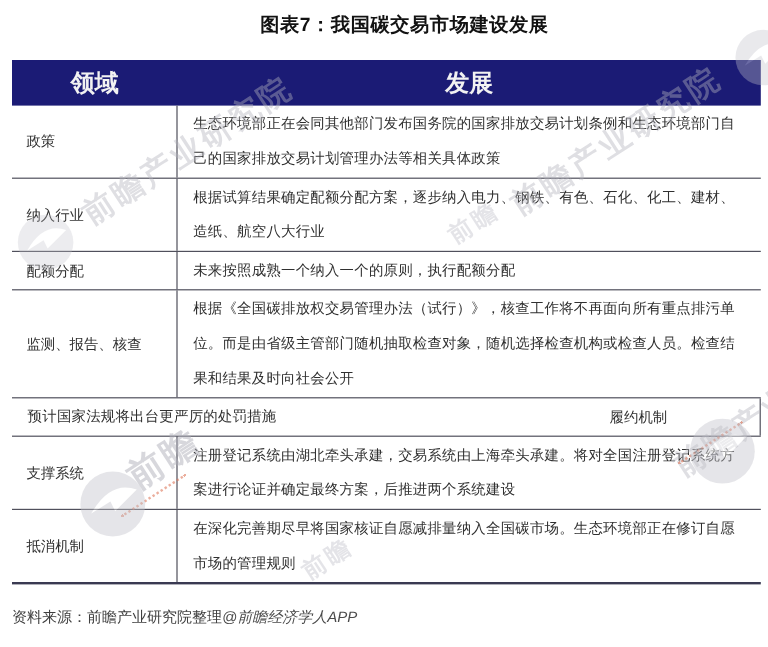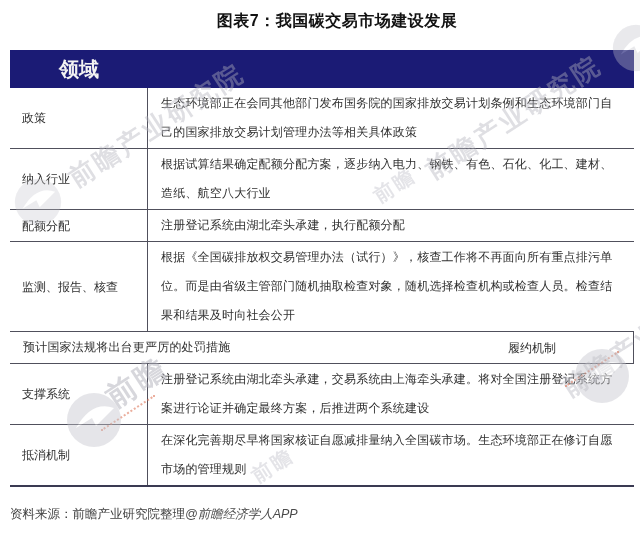--- a/index.html
+++ b/index.html
@@ -60,33 +60,34 @@
 </head>
 <body>
 
 <div class="page">
 
   <div class="fig-title">图表7：我国碳交易市场建设发展</div>
 
   <div class="tbl">
     <div class="thead">
       <div class="th col-field">领域</div>
+      <div class="th col-dev">发展</div>
     </div>
 
     <div class="tr">
       <div class="td col-field">政策</div>
       <div class="td col-dev">生态环境部正在会同其他部门发布国务院的国家排放交易计划条例和生态环境部门自己的国家排放交易计划管理办法等相关具体政策</div>
     </div>
     <div class="tr">
       <div class="td col-field">纳入行业</div>
       <div class="td col-dev">根据试算结果确定配额分配方案，逐步纳入电力、钢铁、有色、石化、化工、建材、造纸、航空八大行业</div>
     </div>
     <div class="tr">
       <div class="td col-field">配额分配</div>
-      <div class="td col-dev">注册登记系统由湖北牵头承建，执行配额分配</div>
+      <div class="td col-dev">未来按照成熟一个纳入一个的原则，执行配额分配</div>
     </div>
     <div class="tr">
       <div class="td col-field">监测、报告、核查</div>
       <div class="td col-dev">根据《全国碳排放权交易管理办法（试行）》，核查工作将不再面向所有重点排污单位。而是由省级主管部门随机抽取检查对象，随机选择检查机构或检查人员。检查结果和结果及时向社会公开</div>
     </div>
     <div class="tr">
       <div class="td col-dev">预计国家法规将出台更严厉的处罚措施</div>
       <div class="td col-field">履约机制</div>
     </div>
     <div class="tr">

